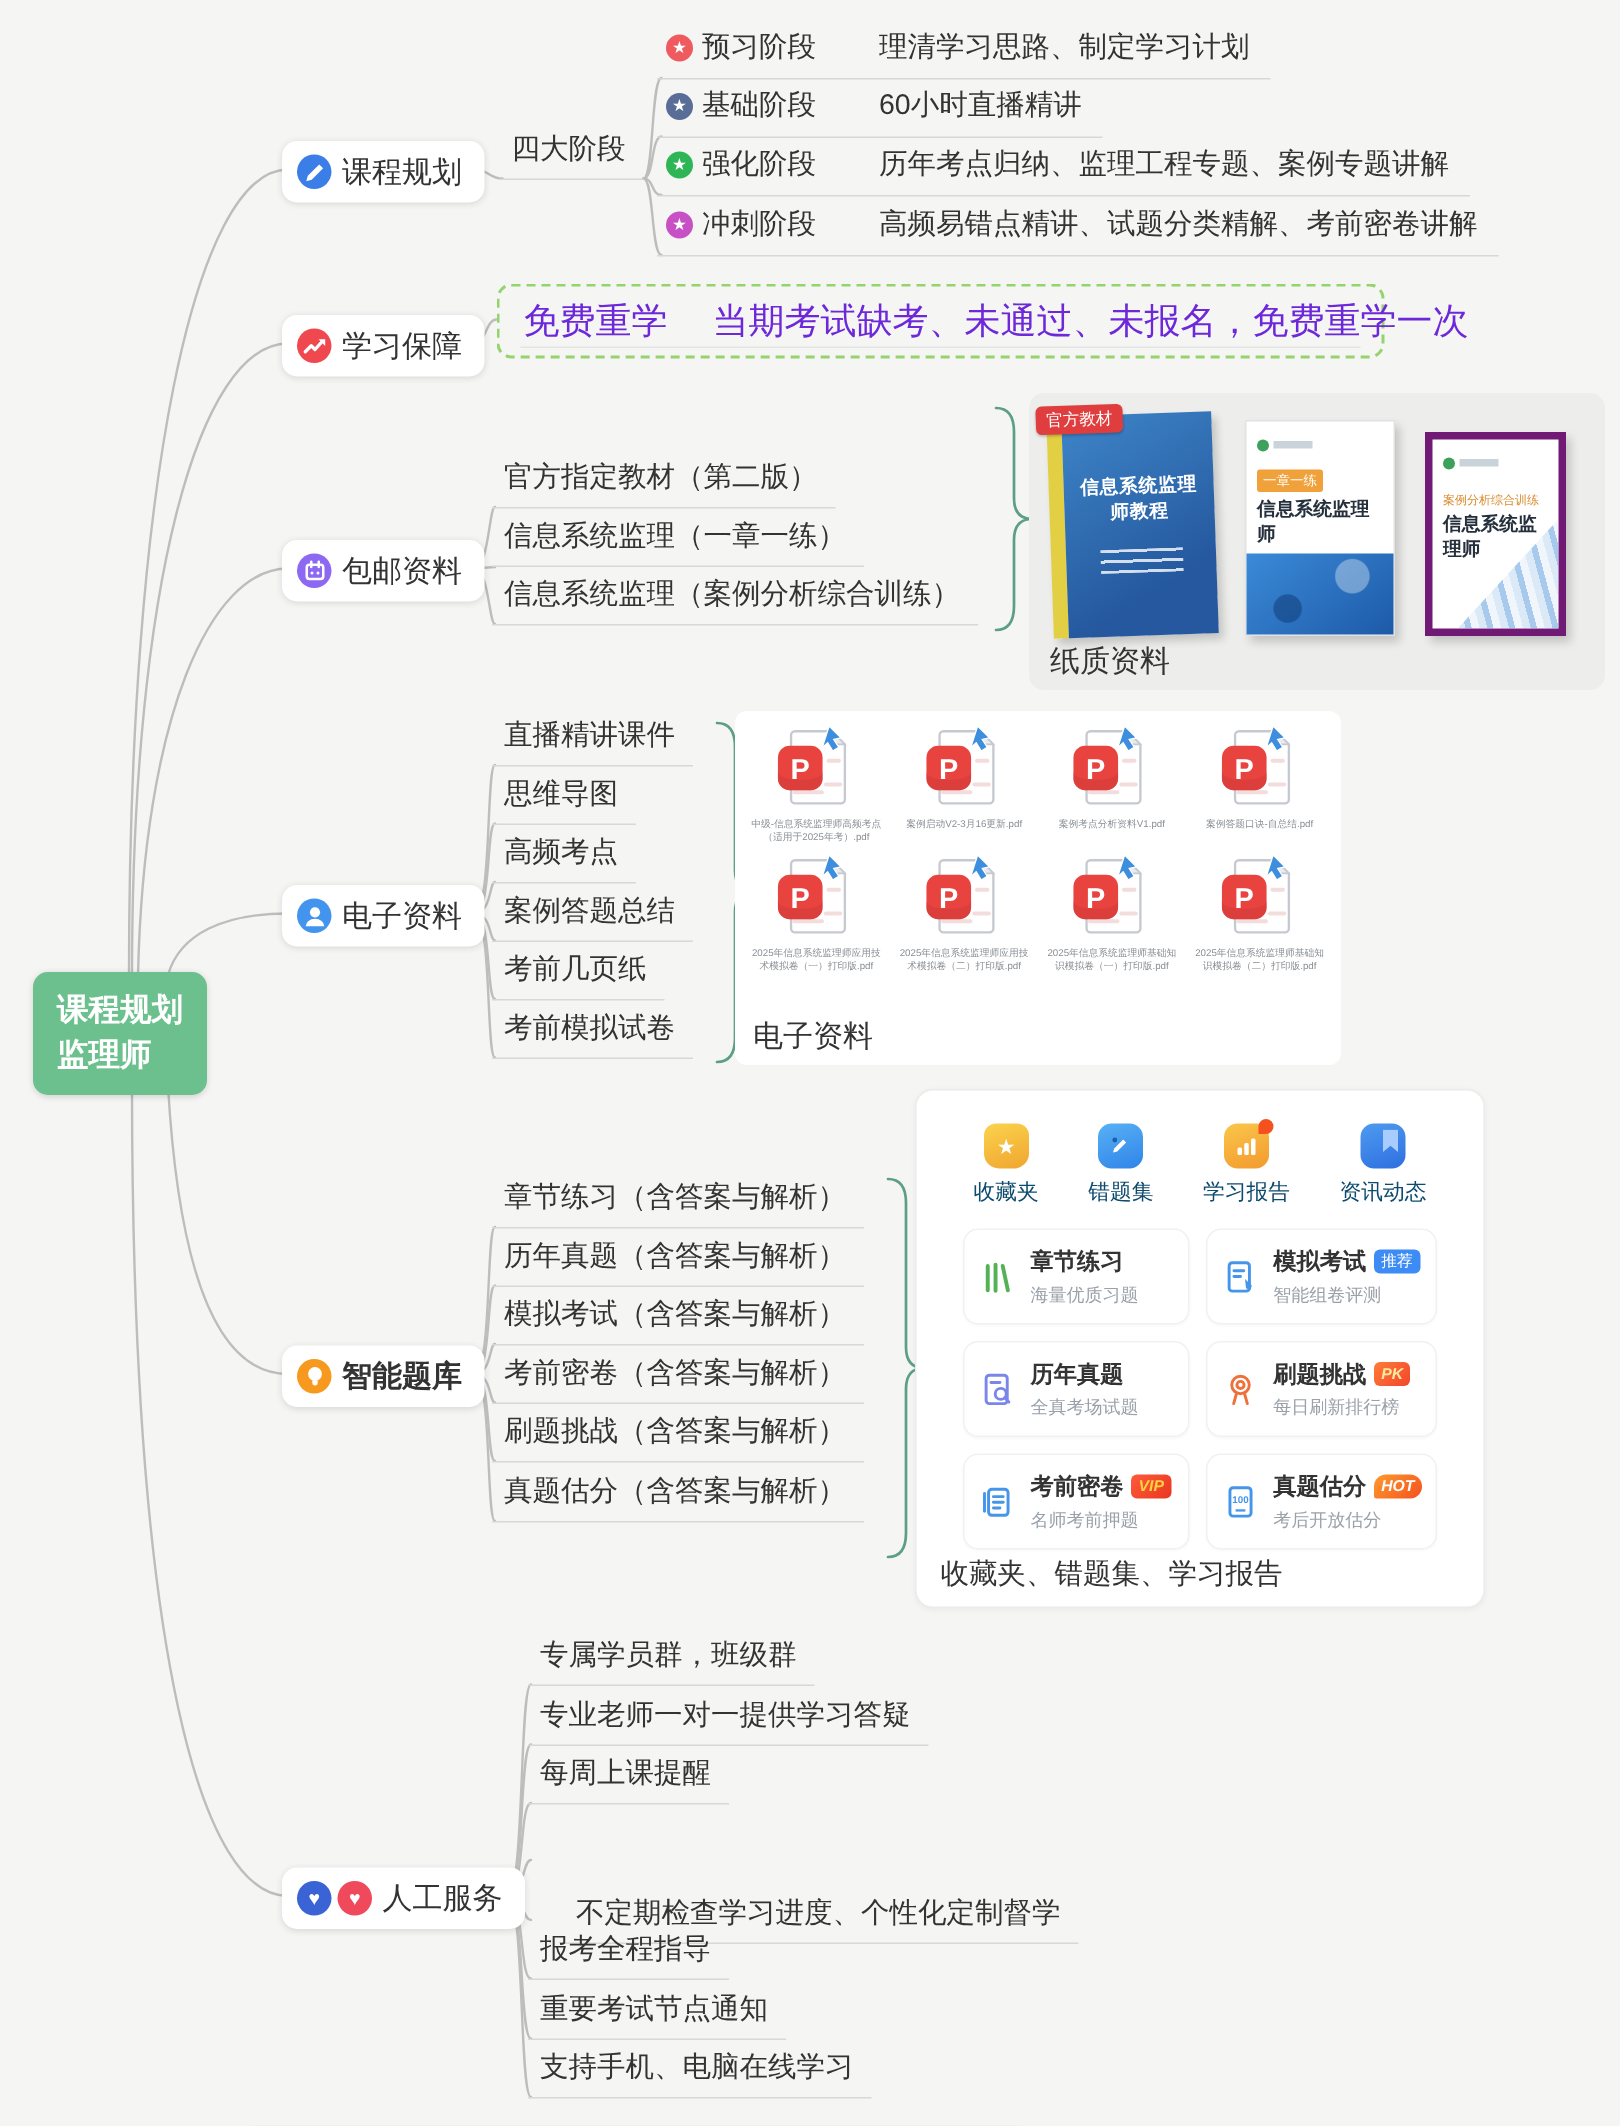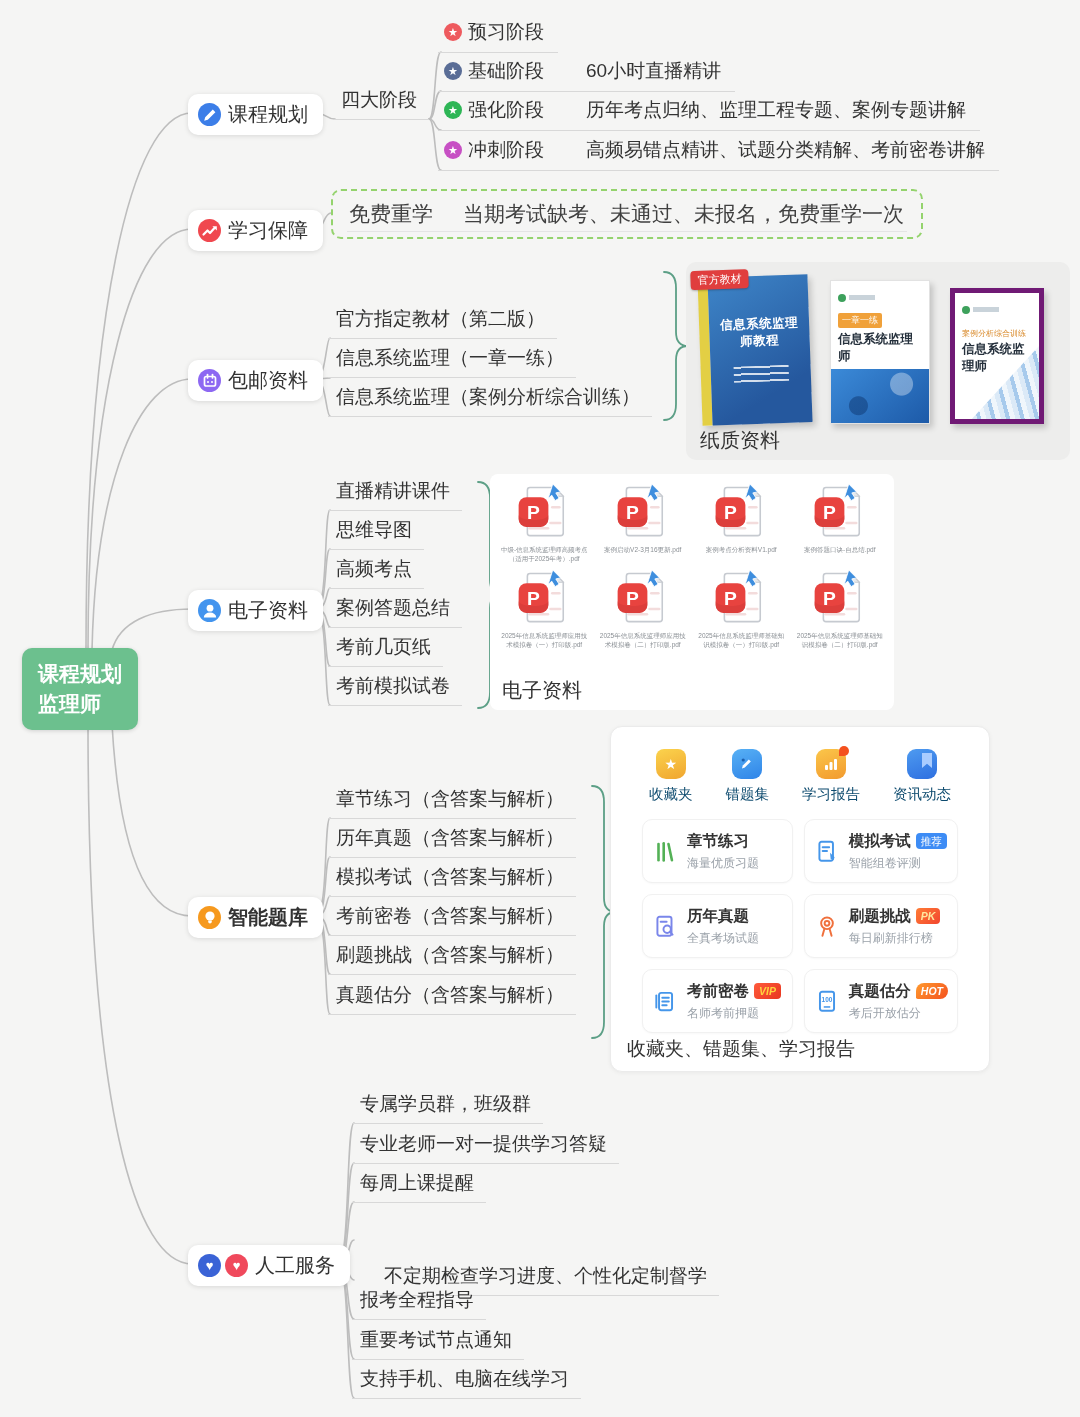--- a/index.html
+++ b/index.html
@@ -37,21 +37,21 @@
   .stage{position:absolute;z-index:2;display:flex;align-items:center;gap:6px;font-size:19px;line-height:26px;
          color:#333;padding:4px 14px 7px 6px;border-bottom:1.5px solid #d8d8d8;white-space:nowrap;}
   .stage .desc{margin-left:36px;}
   .scirc{width:18px;height:18px;border-radius:50%;display:flex;align-items:center;justify-content:center;flex:none;}
   .scirc .star{color:#fff;font-size:11px;line-height:1;}
   .st0{background:#ee5a5e;} .st1{background:#5a6d96;} .st2{background:#2eb656;} .st3{background:#c750c4;}
 
   
   .policy{position:absolute;left:331px;top:189px;width:556px;height:46px;z-index:2;
           border:2px dashed #94d36d;border-radius:10px;display:flex;align-items:center;
-          padding:0 16px;font-size:21px;color:#404040;white-space:nowrap;}
+          padding:0 16px;font-size:24px;color:#6d28d9;white-space:nowrap;}
   .policy:after{content:"";position:absolute;left:14px;right:14px;bottom:5px;border-bottom:1px solid #e4e4e4;}
   .policy .p-desc{margin-left:30px;}
 
   
   .books-panel{position:absolute;left:686px;top:262px;width:384px;height:198px;z-index:2;
                background:#ededec;border-radius:10px;}
   .books-row{display:flex;align-items:flex-end;gap:20px;padding:10px 0 0 14px;height:152px;}
   .book{position:relative;flex:none;box-shadow:3px 4px 6px rgba(0,0,0,.18);}
   .book1{width:110px;height:148px;transform:rotate(-2deg);}
   .b1-spine{position:absolute;left:0;top:0;bottom:0;width:10px;background:#e3cf44;}
@@ -248,20 +248,21 @@
 
   <div class="leaf" style="left:333px;top:84px;">
     <span>四大阶段</span>
   </div>
 
   <div class="stage" style="left:438px;top:15px;">
     <span class="scirc st0">
         <span class="star">★</span>
       </span>
     <span>预习阶段</span>
+    <span class="desc">理清学习思路、制定学习计划</span>
   </div>
   <div class="stage" style="left:438px;top:54px;">
     <span class="scirc st1">
         <span class="star">★</span>
       </span>
     <span>基础阶段</span>
     <span class="desc">60小时直播精讲</span>
   </div>
   <div class="stage" style="left:438px;top:93px;">
     <span class="scirc st2">

